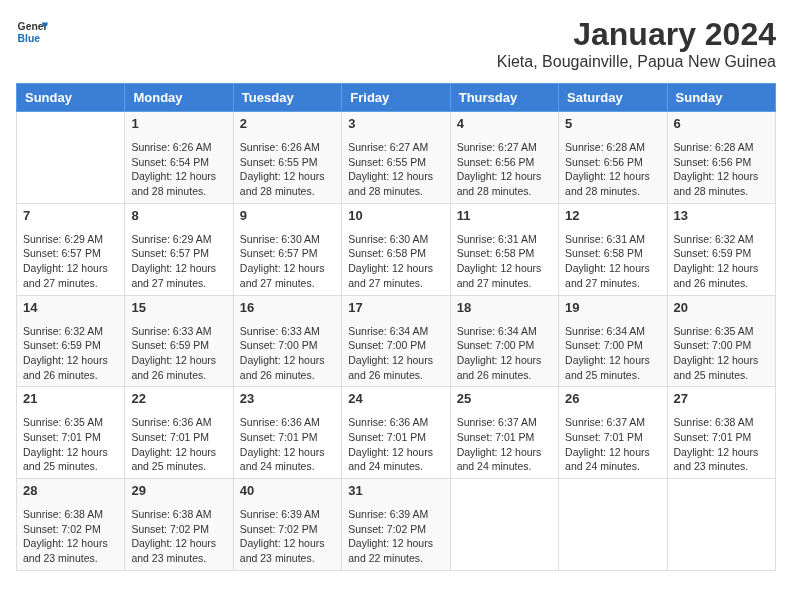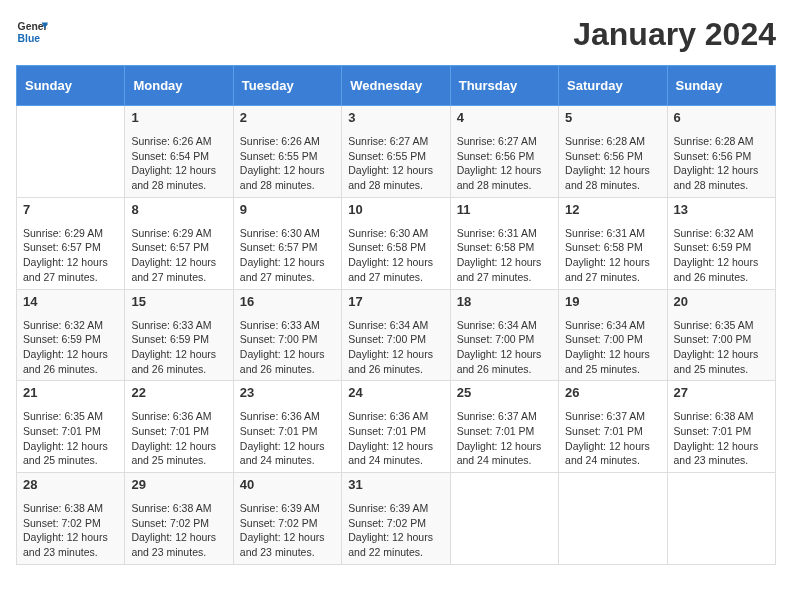--- a/index.html
+++ b/index.html
@@ -40,21 +40,21 @@
     table {
       width: 100%;
       border-collapse: collapse;
       font-size: 11px;
     }
     thead tr {
       background-color: #3a7fd5;
       color: #fff;
     }
     thead th {
-      padding: 12px 8px;
+      padding: 6px 8px;
       text-align: left;
       font-size: 13px;
       font-weight: bold;
       border: 1px solid #5a9fe5;
     }
     tbody tr {
       border-bottom: 1px solid #ddd;
     }
     tbody td {
       padding: 4px 6px;
@@ -92,30 +92,31 @@
 <div class="header-area">
   <div class="logo">
     <svg class="logo-icon" viewBox="0 0 40 40">
       <text x="2" y="18" font-size="13" font-weight="bold" fill="#333">General</text>
       <text x="2" y="32" font-size="13" font-weight="bold" fill="#1a6bb5">Blue</text>
       <polygon points="32,8 40,8 36,16" fill="#1a6bb5"></polygon>
     </svg>
   </div>
   <div class="title-area">
     <div class="month-title">January 2024</div>
+    <div class="location-title">Kieta, Bougainville, Papua New Guinea</div>
   </div>
 </div>
 
 <table>
   <thead>
     <tr>
     <th>Sunday</th>
         <th>Monday</th>
         <th>Tuesday</th>
-        <th>Wednesday</th>
+        <th>Friday</th>
         <th>Thursday</th>
         <th>Saturday</th>
         <th>Sunday</th>
       </tr>
   </thead>
   <tbody id="calendar-body">
   <tr>
         <td class="empty-cell"></td>
         <td>
           <span class="day-number">1</span>

